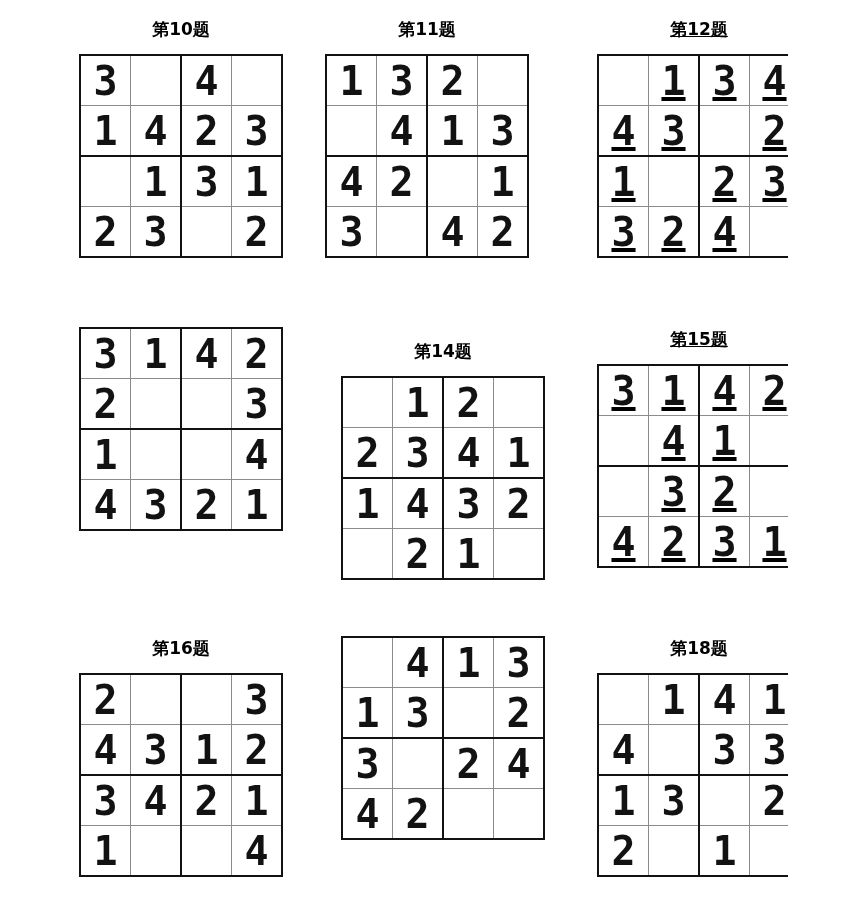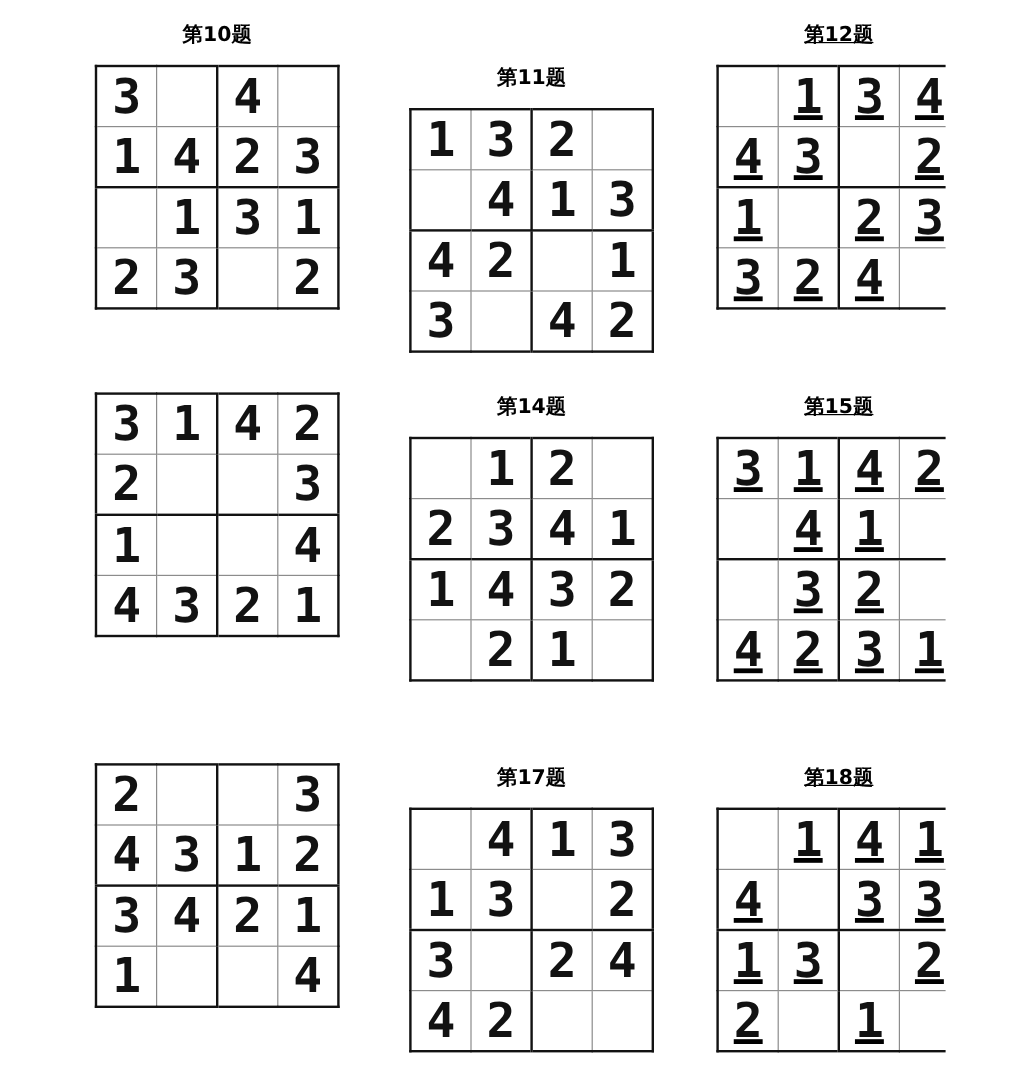--- a/index.html
+++ b/index.html
@@ -58,21 +58,21 @@
       <tr>
         <td>2</td>
         <td>3</td>
         <td></td>
         <td>2</td>
       </tr>
     </tbody>
       </table>
   </div>
 
-  <div class="puzzle" style="left:341px;top:17px;margin-top:36px;">
+  <div class="puzzle" style="left:325px;top:17px;">
     <div class="puzzle-title">第11题</div>
     <table class="grid">
         <tbody>
       <tr>
         <td>1</td>
         <td>3</td>
         <td>2</td>
         <td></td>
       </tr>
       <tr>
@@ -153,21 +153,21 @@
       <tr>
         <td>4</td>
         <td>3</td>
         <td>2</td>
         <td>1</td>
       </tr>
     </tbody>
       </table>
   </div>
 
-  <div class="puzzle" style="left:341px;top:327px;">
+  <div class="puzzle" style="left:341px;top:339px;">
     <div class="puzzle-title">第14题</div>
     <table class="grid">
         <tbody>
       <tr>
         <td></td>
         <td>1</td>
         <td>2</td>
         <td></td>
       </tr>
       <tr>
@@ -218,20 +218,21 @@
         <td>4</td>
         <td>2</td>
         <td>3</td>
         <td>1</td>
       </tr>
     </tbody>
       </table>
   </div>
 
   <div class="puzzle" style="left:79px;top:636px;">
+    <div class="puzzle-title">第16题</div>
     <table class="grid">
         <tbody>
       <tr>
         <td>2</td>
         <td></td>
         <td></td>
         <td>3</td>
       </tr>
       <tr>
         <td>4</td>
@@ -249,52 +250,51 @@
         <td>1</td>
         <td></td>
         <td></td>
         <td>4</td>
       </tr>
     </tbody>
       </table>
   </div>
 
   <div class="puzzle" style="left:341px;top:636px;">
-    <div class="puzzle-title">第17题</div>
-    <table class="grid">
-        <tbody>
-      <tr>
-        <td></td>
-        <td>4</td>
-        <td>1</td>
-        <td>3</td>
-      </tr>
-      <tr>
-        <td>1</td>
-        <td>3</td>
-        <td></td>
-        <td>2</td>
-      </tr>
-      <tr>
-        <td>3</td>
-        <td></td>
-        <td>2</td>
-        <td>4</td>
-      </tr>
-      <tr>
-        <td>4</td>
-        <td>2</td>
-        <td></td>
-        <td></td>
-      </tr>
-    </tbody>
-      </table>
-  </div>
-
-  <div class="puzzle" style="left:597px;top:636px;text-decoration:underline;">
+    <table class="grid">
+        <tbody>
+      <tr>
+        <td></td>
+        <td>4</td>
+        <td>1</td>
+        <td>3</td>
+      </tr>
+      <tr>
+        <td>1</td>
+        <td>3</td>
+        <td></td>
+        <td>2</td>
+      </tr>
+      <tr>
+        <td>3</td>
+        <td></td>
+        <td>2</td>
+        <td>4</td>
+      </tr>
+      <tr>
+        <td>4</td>
+        <td>2</td>
+        <td></td>
+        <td></td>
+      </tr>
+    </tbody>
+      </table>
+  </div>
+
+  <div class="puzzle" style="left:597px;top:636px;">
     <div class="puzzle-title">第18题</div>
     <table class="grid">
         <tbody>
       <tr>
         <td></td>
         <td>1</td>
         <td>4</td>
         <td>1</td>
       </tr>
       <tr>

